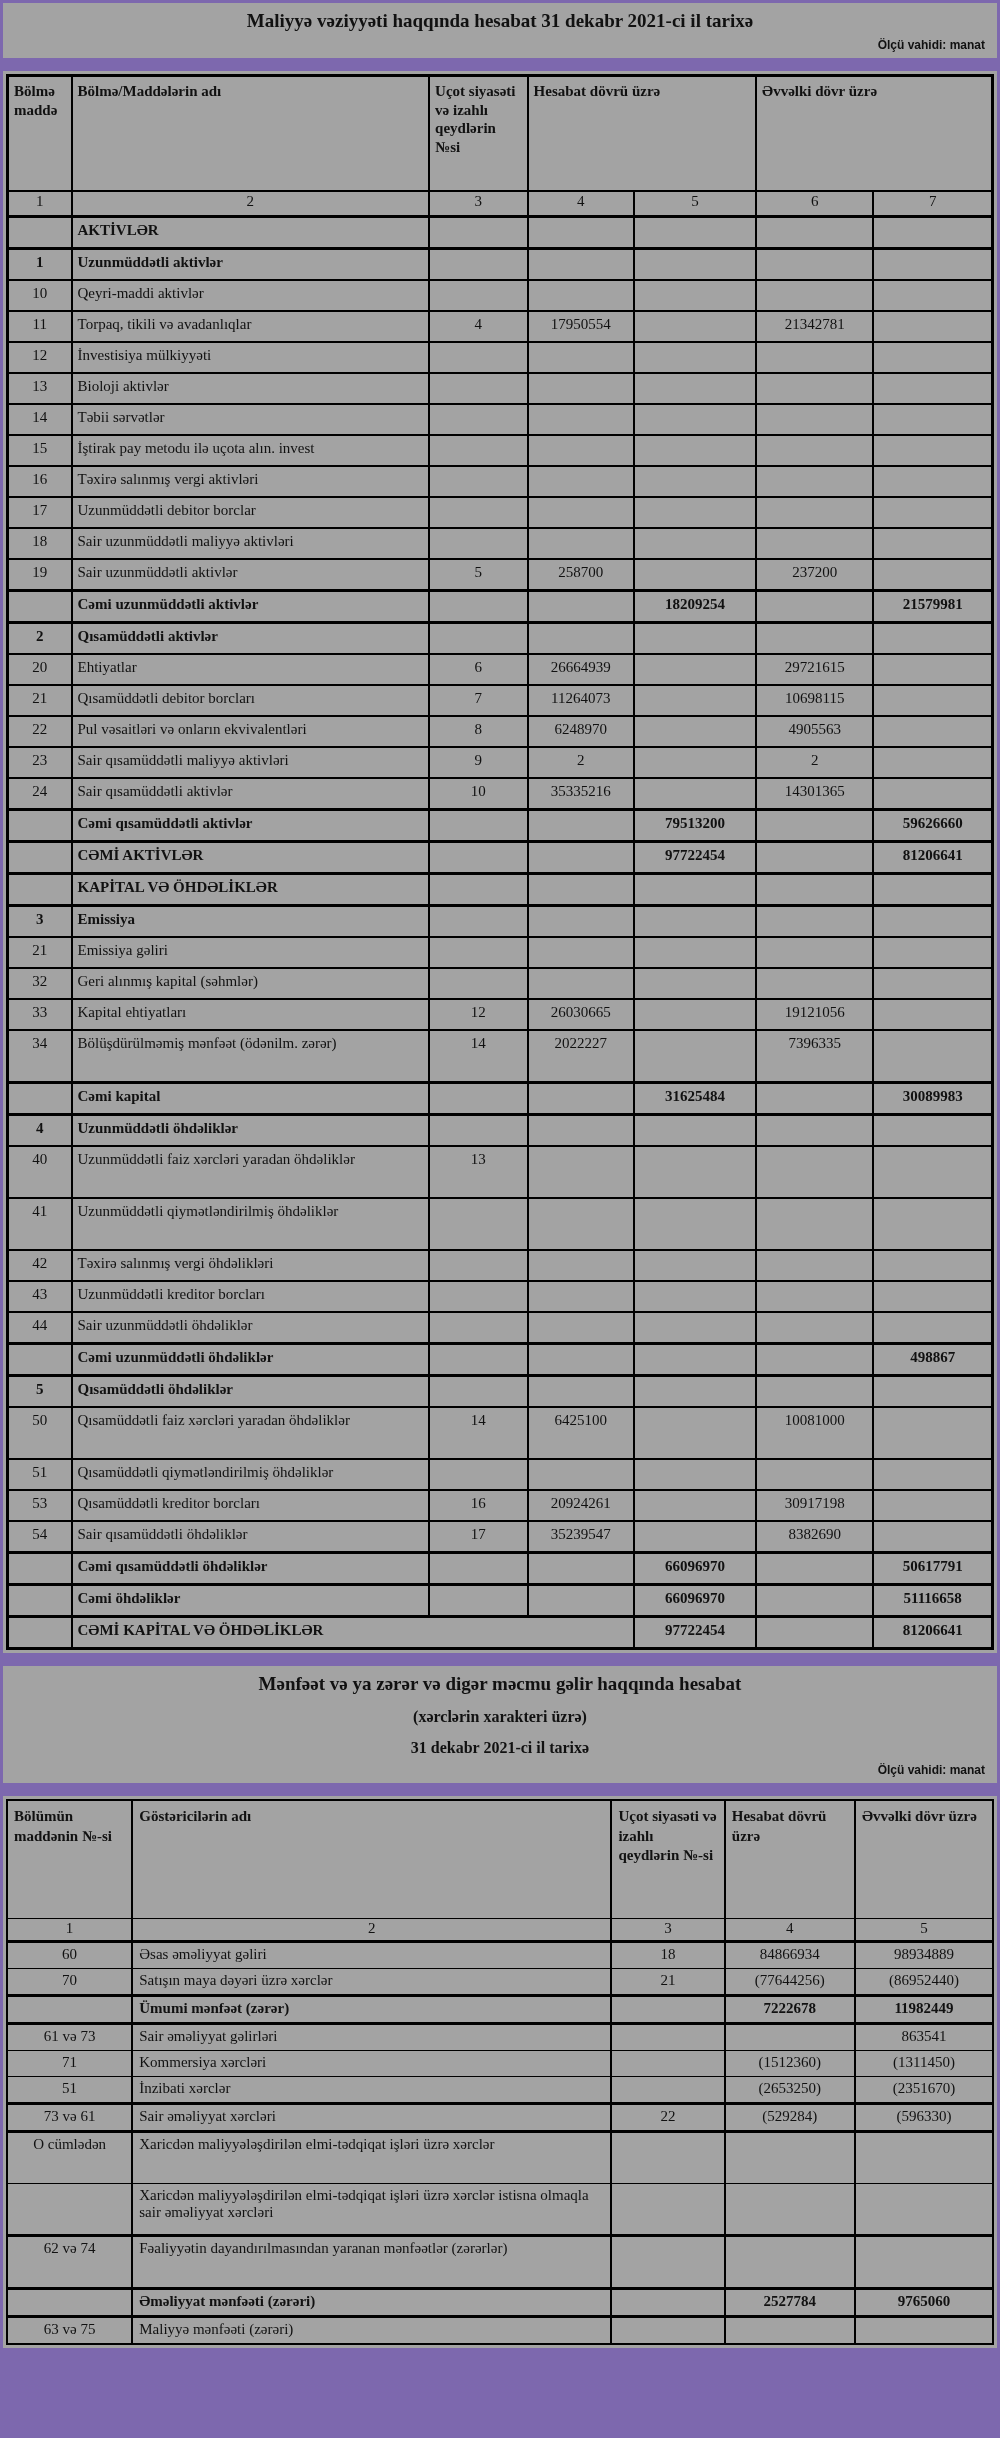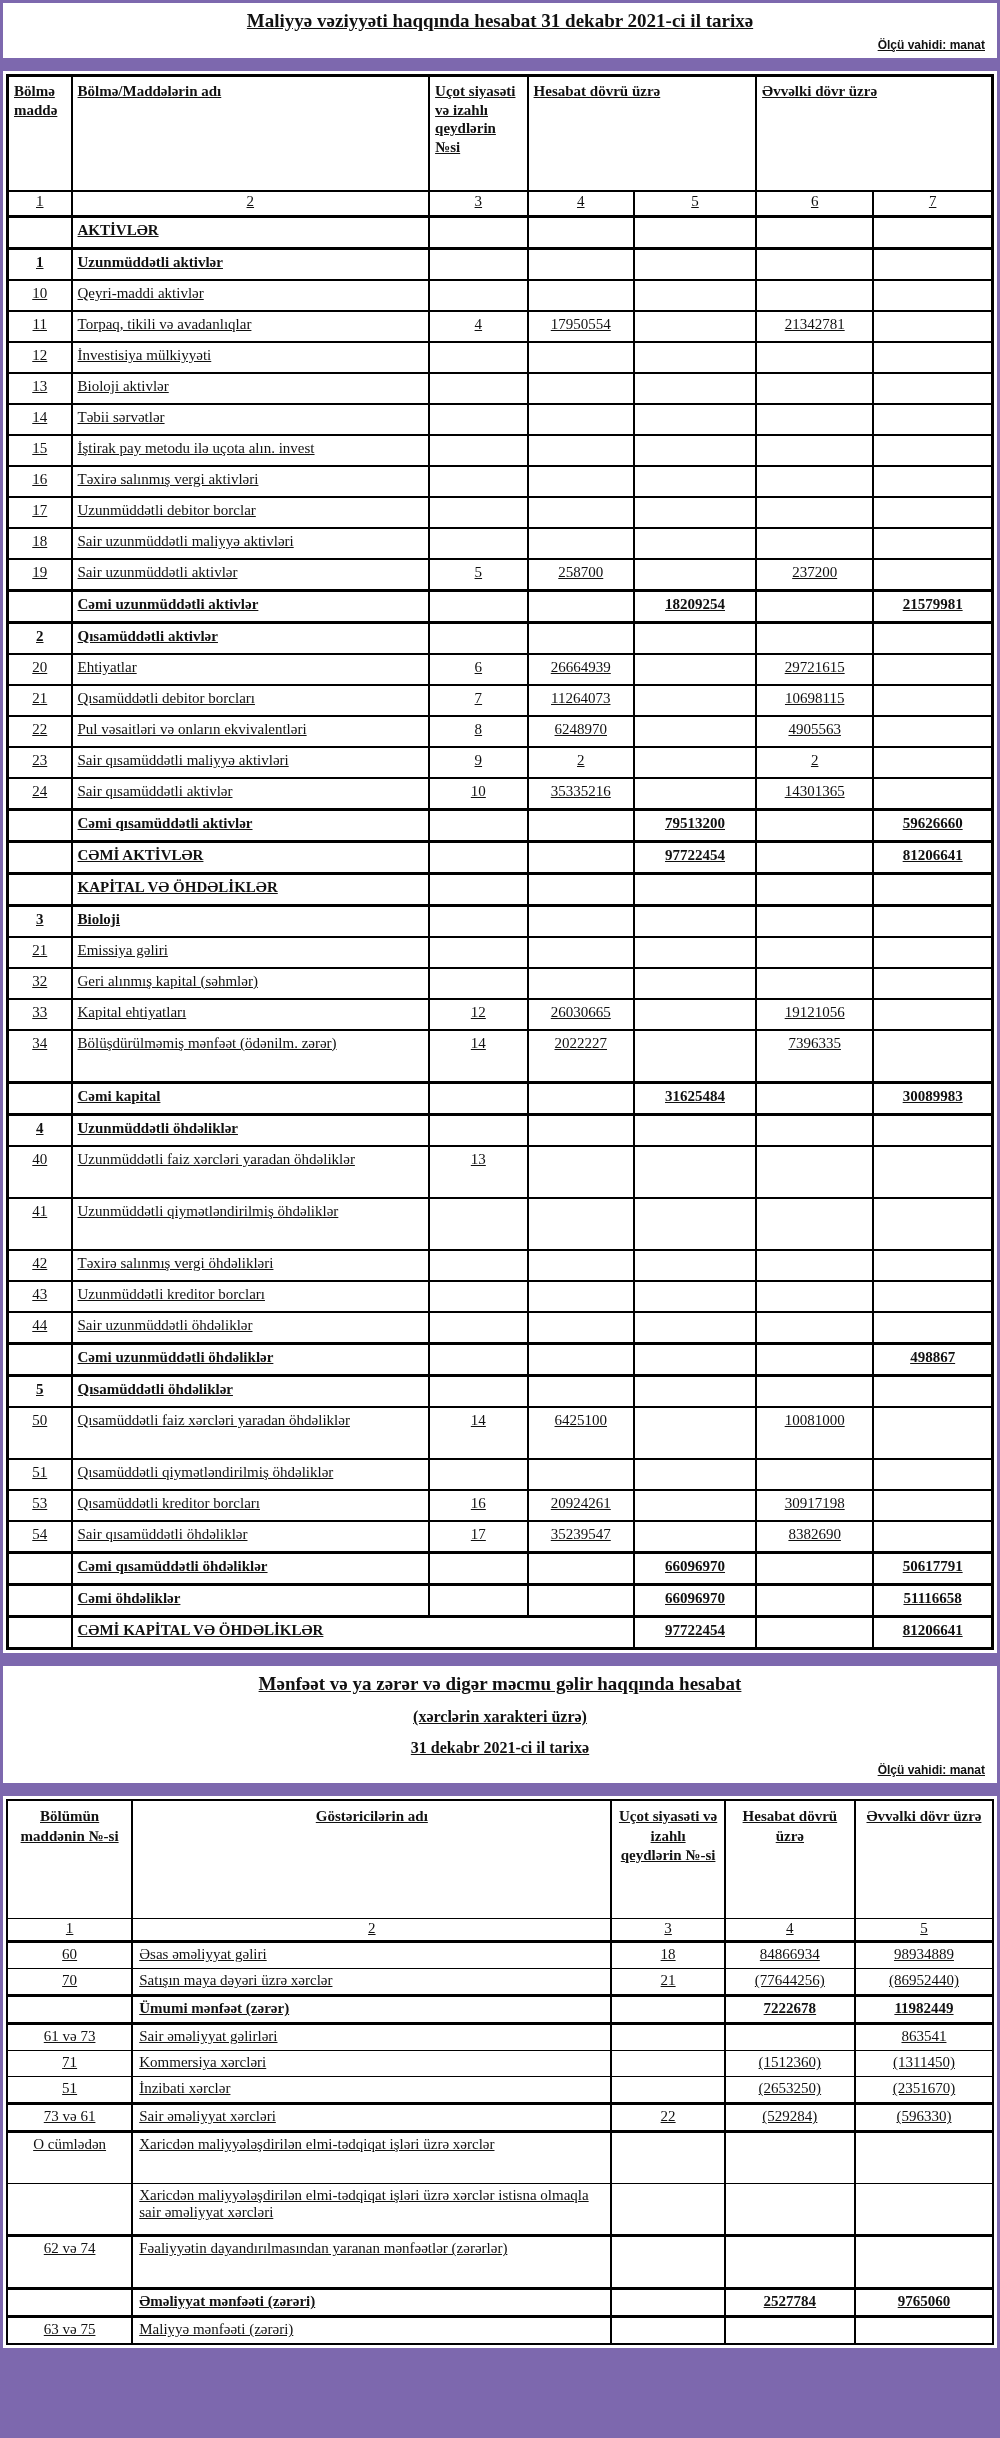--- a/index.html
+++ b/index.html
@@ -10,23 +10,22 @@
     color:#111;
   }
   .page{
     width:1000px;
     min-height:2438px;
     background:#7d68ae;
     box-sizing:border-box;
     padding:3px 3px 28px 3px;
   }
   .card{
-    background:#ffffff;
+    background:#a3a3a3;
     margin-bottom:13px;
-    text-decoration:underline;
   }
   .title-card{
     padding:7px 12px 6px 12px;
   }
   .doc-title{
     text-align:center;
     font-weight:bold;
     font-size:19px;
     line-height:1.15;
   }
@@ -74,21 +73,21 @@
     border:1px solid #000;
     border-left-width:2px;
     border-right-width:2px;
     font-size:15px;
     padding:3px 6px;
     vertical-align:top;
     overflow:hidden;
   }
   table.is .head-row th{
     font-weight:bold;
-    text-align:center;
+    text-align:left;
     height:108px;
     padding-top:6px;
     line-height:1.3;
   }
   
   tr.num-row td{
     text-align:center;
     padding-top:1px;
     padding-bottom:1px;
     font-size:15px;
@@ -335,21 +334,21 @@
             <td class="c-no"></td>
             <td class="c-name">KAPİTAL VƏ ÖHDƏLİKLƏR</td>
             <td class="c-note"></td>
             <td class="c-val"></td>
             <td class="c-val"></td>
             <td class="c-val"></td>
             <td class="c-val"></td>
           </tr>
           <tr class="bold sep">
             <td class="c-no">3</td>
-            <td class="c-name">Bioloji</td>
+            <td class="c-name">Emissiya</td>
             <td class="c-note"></td>
             <td class="c-val"></td>
             <td class="c-val"></td>
             <td class="c-val"></td>
             <td class="c-val"></td>
           </tr>
           <tr>
             <td class="c-no">21</td>
             <td class="c-name">Emissiya gəliri</td>
             <td class="c-note"></td>

